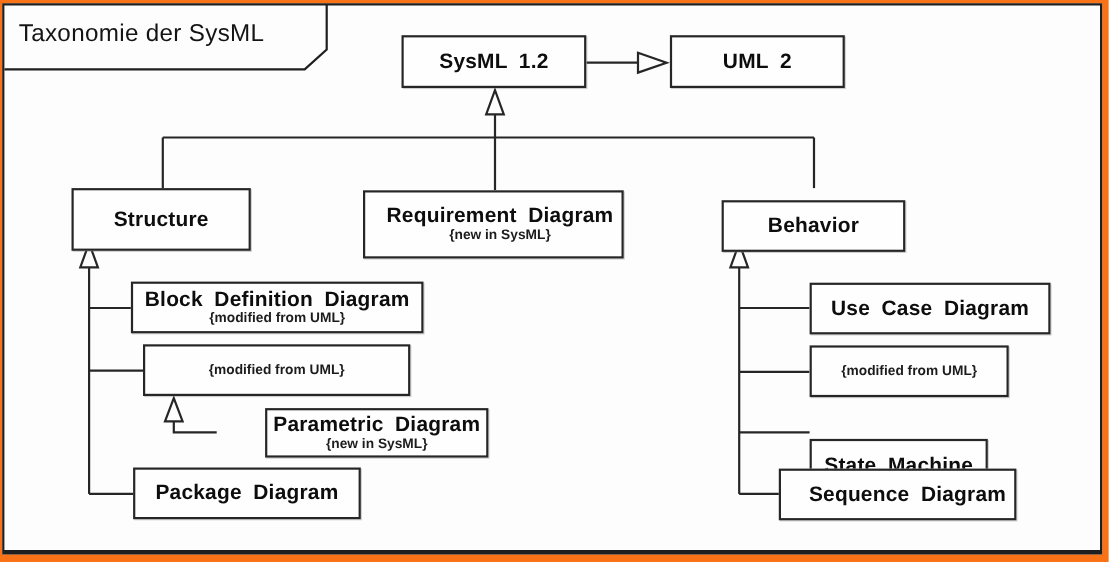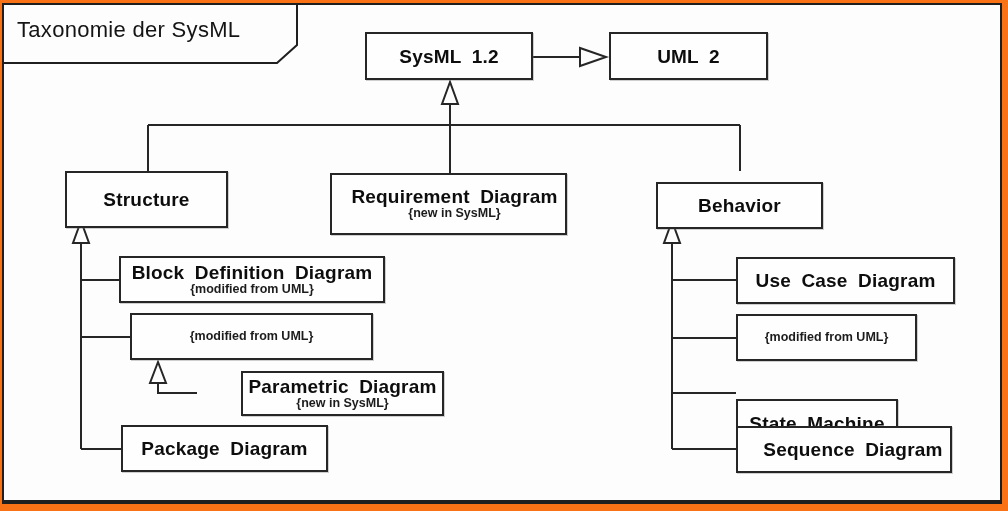--- a/index.html
+++ b/index.html
@@ -159,17 +159,17 @@
   </div>
 
   <div class="node" style="left:736px;top:314px;width:181px;height:47px;">
     <span class="note">{modified from UML}</span>
   </div>
 
   <div class="node" style="left:736px;top:379px;width:162px;height:48px;margin-top:20px;">
     <span class="label">State Machine</span>
   </div>
 
-  <div class="node" style="left:736px;top:426px;width:216px;height:47px;padding-left:18px;">
+  <div class="node" style="left:708px;top:426px;width:216px;height:47px;padding-left:18px;">
     <span class="label">Sequence Diagram</span>
   </div>
 
 </div>
 
 </body></html>

